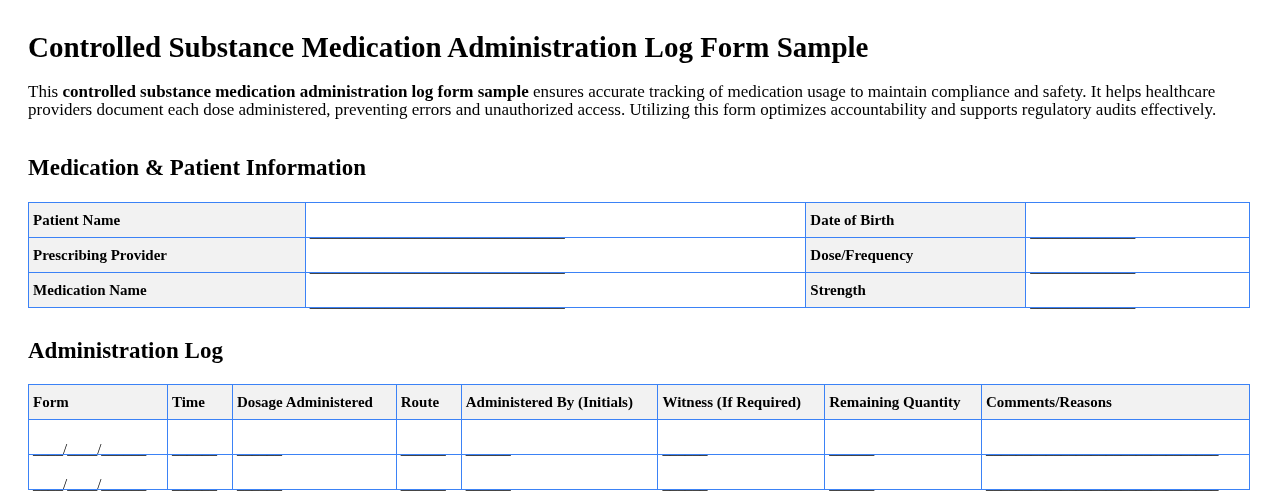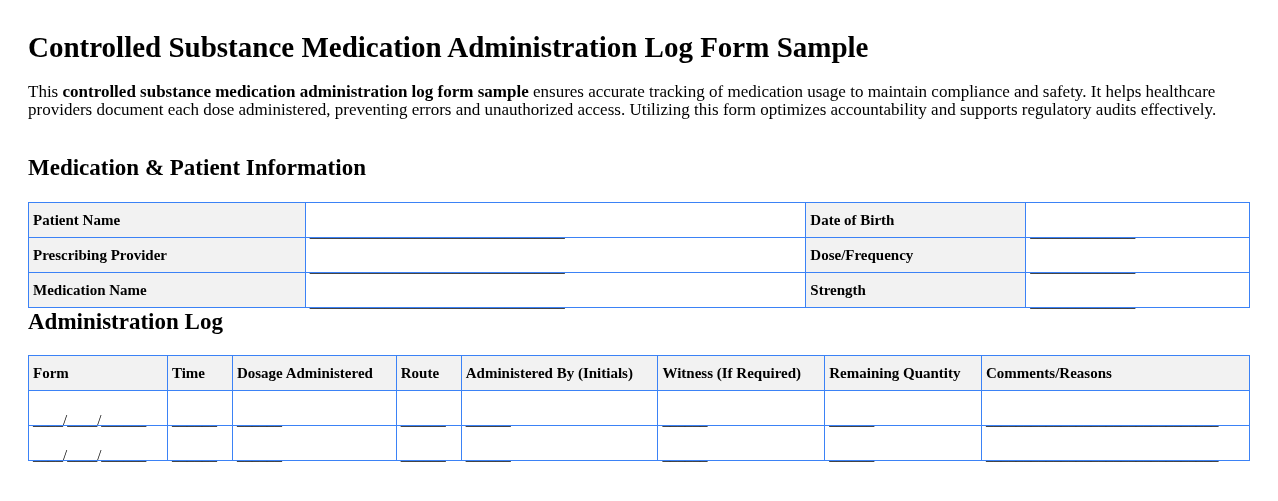--- a/index.html
+++ b/index.html
@@ -14,21 +14,21 @@
       padding-top: 30px; line-height: 34px;
     }
     p.intro {
       font-size: 17px; line-height: 18px; margin: 19px 0 0 0;
       width: 1200px;
     }
     h2 {
       font-size: 23px; font-weight: bold; margin: 0; line-height: 28px;
     }
     h2.sec1 { margin-top: 35px; }
-    h2.sec2 { }
+    h2.sec2 { margin-top: 29px; }
     table {
       border-collapse: collapse;
       width: 1222px;
       font-size: 15px;
     }
     td, th {
       border: 1px solid #3b82f6;
       text-align: left; vertical-align: middle;
       padding: 0 4px;
     }

